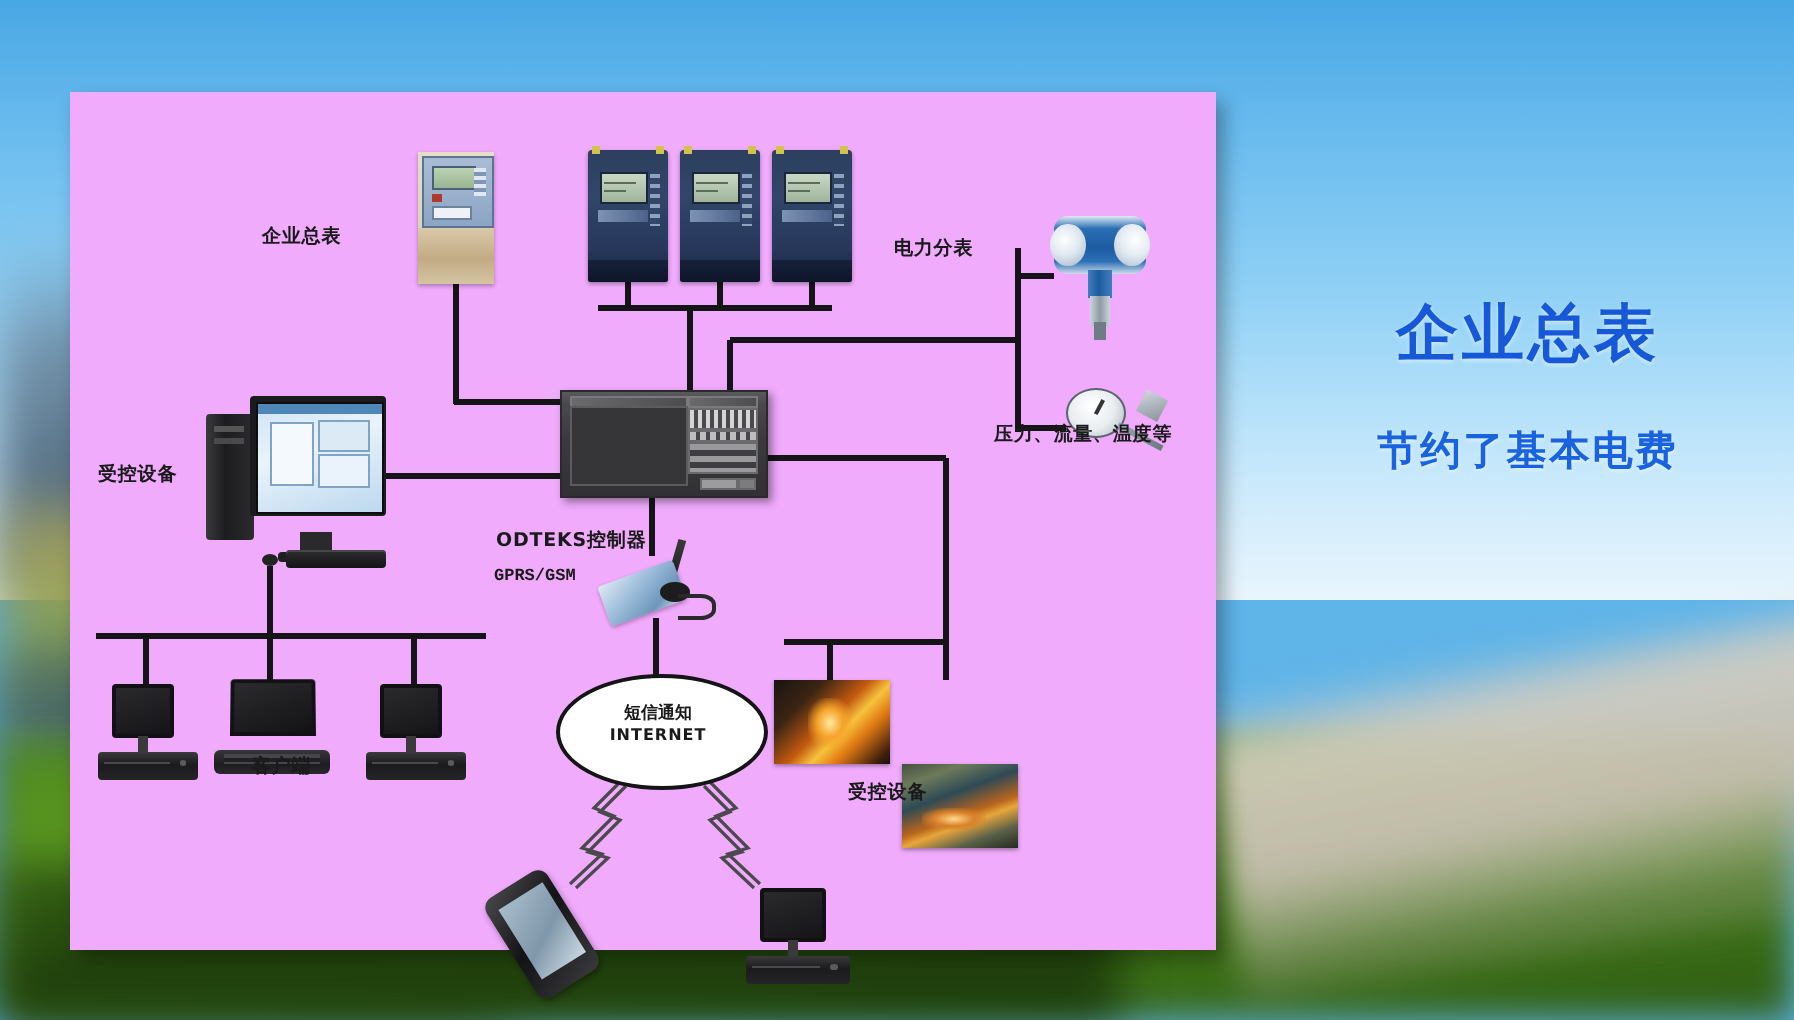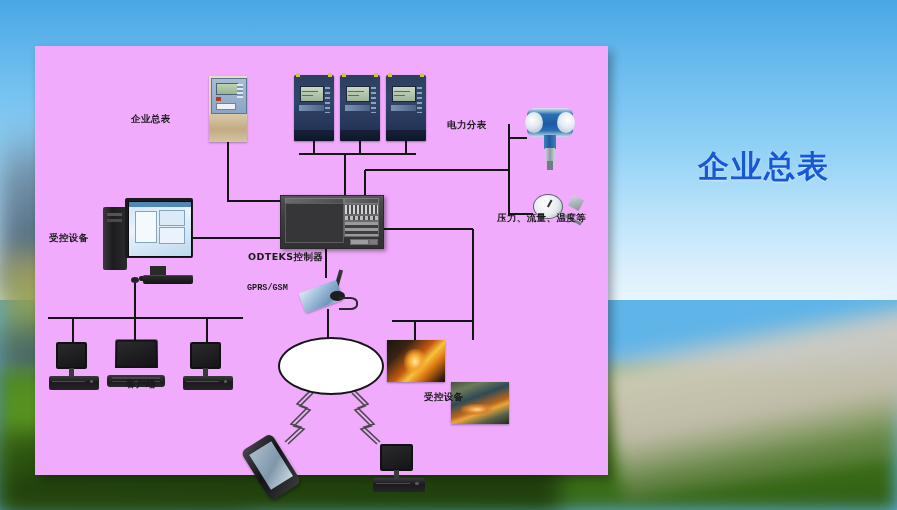--- a/index.html
+++ b/index.html
@@ -363,21 +363,21 @@
       <div class="dev ctrl" style="left:245px;top:149px;width:102px;height:52px;">
         <div class="ttl"></div>
         <div class="ttl2"></div>
         <div class="scr"></div>
         <div class="grid1"></div>
         <div class="grid2"></div>
         <div class="pad"></div>
         <div class="b1"></div>
         <div class="b2"></div>
       </div>
-      <div class="lbl lbl-cn" style="left:213px;top:206px;">ODTEKS控制器</div>
+      <div class="lbl lbl-cn" style="left:213px;top:220px;">ODTEKS控制器</div>
 
       <div class="dev" style="left:68px;top:152px;width:90px;height:86px;">
         <div class="srv-tower">
           <div class="slot"></div>
           <div class="slot2"></div>
         </div>
         <div class="srv-mon">
           <div class="screen">
             <div class="bar"></div>
             <div class="w1"></div>
@@ -394,20 +394,24 @@
 
       <div class="dev modem" style="left:266px;top:226px;width:56px;height:42px;">
         <div class="ant"></div>
         <div class="body"></div>
         <div class="bulb"></div>
         <div class="tail"></div>
       </div>
       <div class="lbl lbl-lat" style="left:212px;top:238px;">GPRS/GSM</div>
 
       <div class="oval" style="left:243px;top:291px;width:102px;height:54px;"></div>
+      <div class="oval-txt" style="left:243px;top:306px;width:102px;">
+        <span class="l1">短信通知</span>
+        <span class="l2">INTERNET</span>
+      </div>
 
       <div class="dev" style="left:14px;top:296px;width:50px;height:48px;">
         <div class="cli-mon">
             <div class="sc"></div>
           </div>
         <div class="cli-neck"></div>
         <div class="cli-base">
           <div class="ln"></div>
           <div class="dot"></div>
         </div>
@@ -448,14 +452,15 @@
         <div class="cli-base">
           <div class="ln"></div>
           <div class="dot"></div>
         </div>
       </div>
 
     </div>
   </div>
 
   <div class="headline">企业总表</div>
+  <div class="sub sub1">节约了基本电费</div>
 
 </div>
 
 </body></html>

